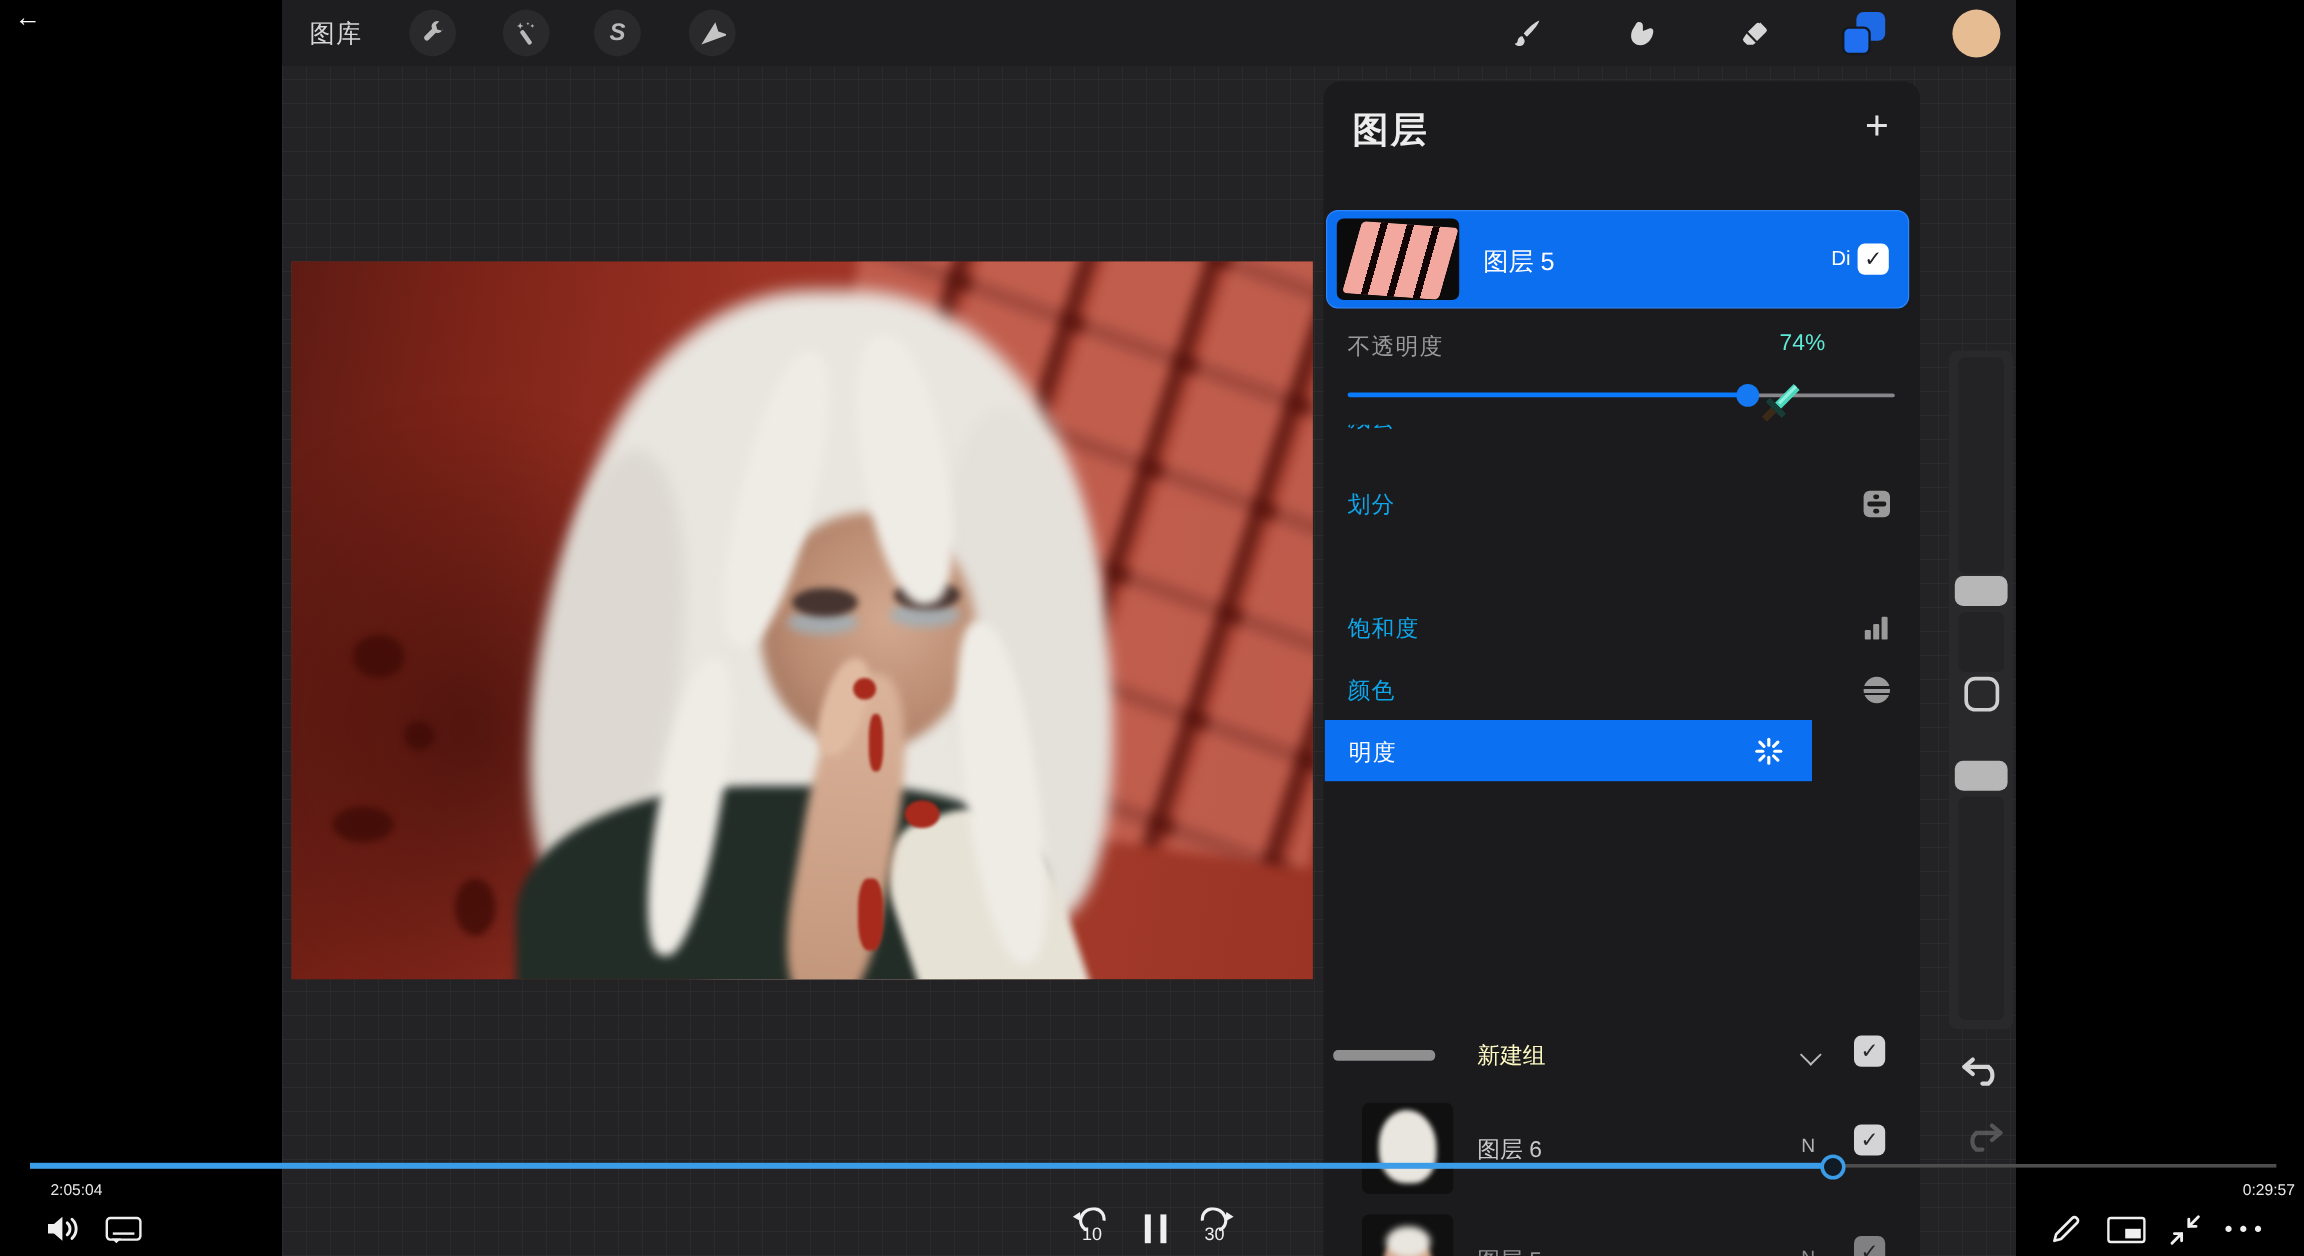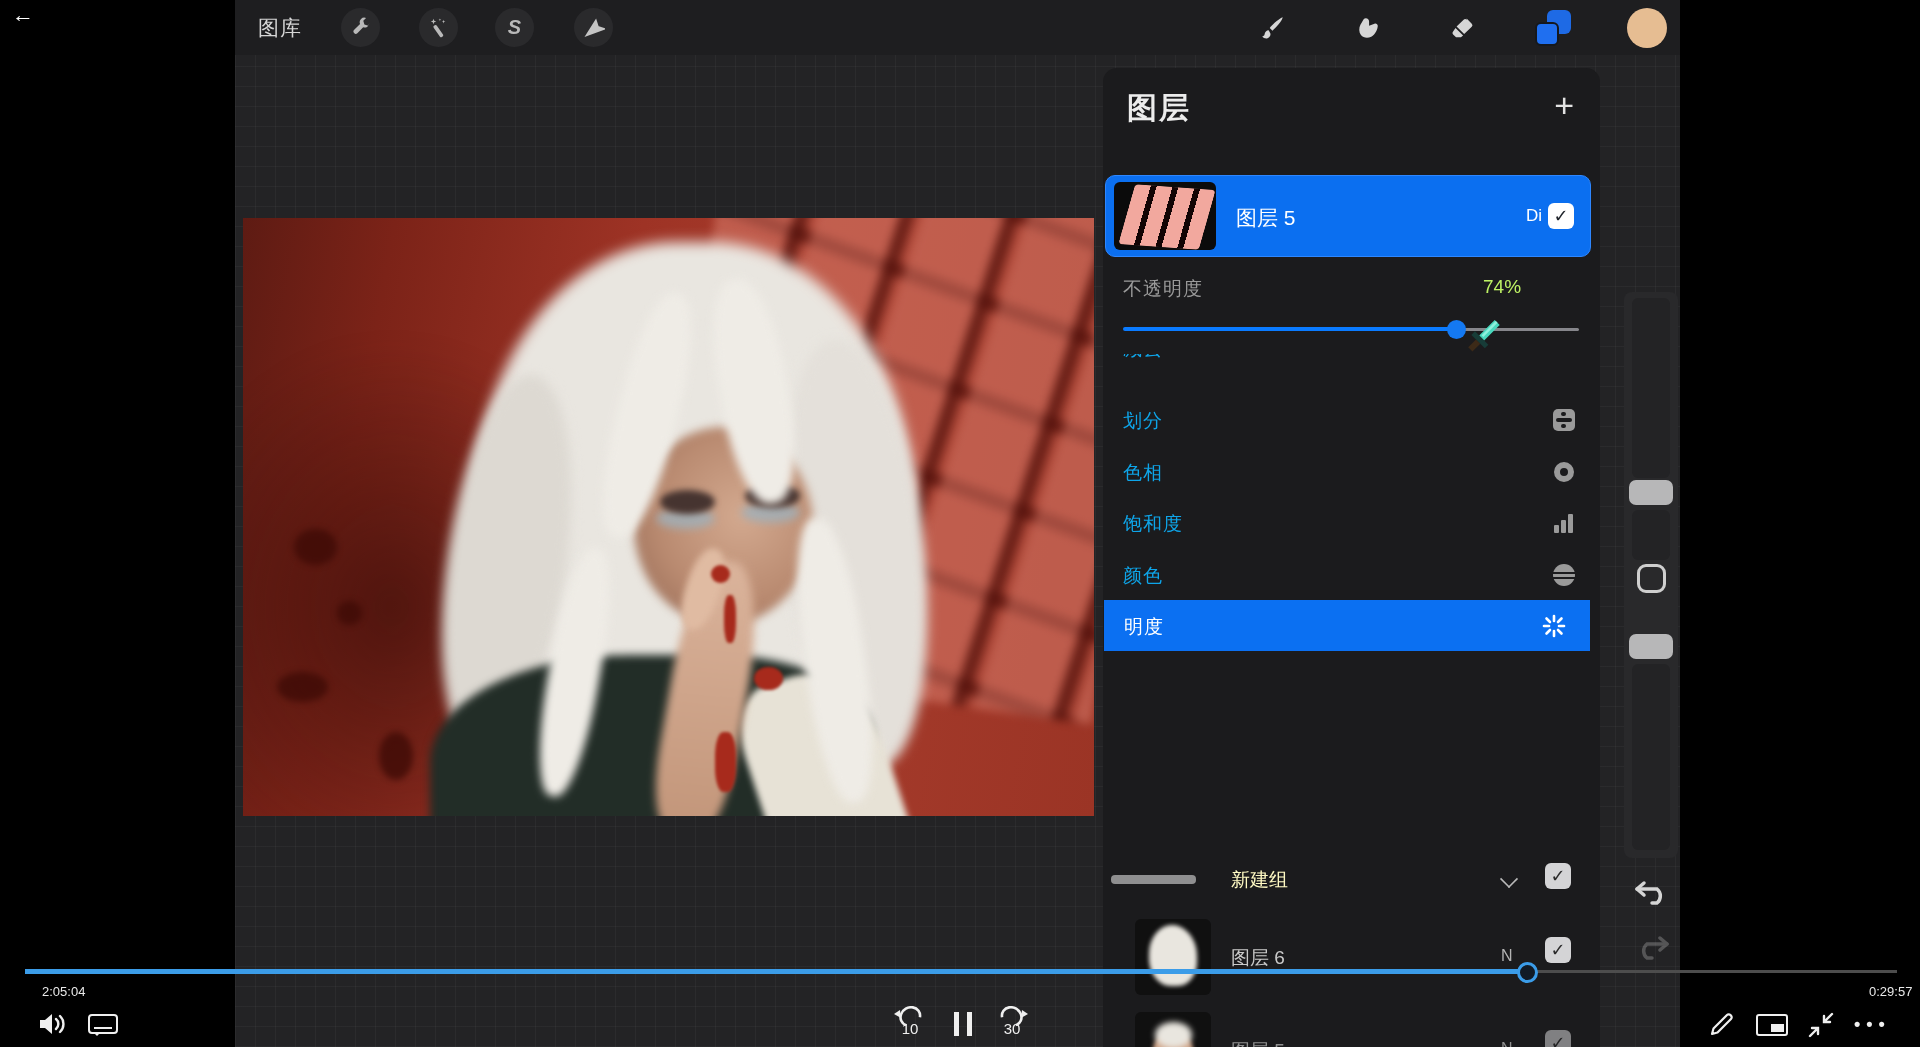--- a/index.html
+++ b/index.html
@@ -75,32 +75,32 @@
       repeating-linear-gradient(0deg, rgba(0,0,0,0) 0 14px, #120404 14px 19px),
       #f2a89e; border-radius:4px; }
   .sel-name { position:absolute; left:130px; top:28px; font-size:21px; color:#fff; }
   .sel-blend { position:absolute; left:394px; top:30px; font-size:17px; color:#fff;margin-left:26px; }
   .checkbox { position:absolute; width:26px; height:26px; border-radius:6px; background:#fff;
     color:#20242b; font-size:18px; line-height:26px; text-align:center; font-weight:bold; }
   .checkbox.gray { background:#d4d4d6; color:#2a2a2a; }
   .checkbox.dim { opacity:.55; }
 
   .opacity-label { position:absolute; left:20px; top:208px; font-size:19px; color:#9a9a9a; letter-spacing:1px; }
-  .opacity-value { position:absolute; left:380px; top:208px; font-size:19px; color:#bef264;text-align:center; }
+  .opacity-value { position:absolute; left:380px; top:208px; font-size:19px; color:#5eead4;text-align:center; }
   .slider { position:absolute; left:20px; top:252px; width:456px; height:18px; }
   .slider .fill { position:absolute; left:0; top:7px; width:333px; height:4px; background:#0a7bff; border-radius:2px; }
   .slider .rest { position:absolute; left:333px; top:8px; right:0; height:3px; background:#86868b; border-radius:2px; }
   .slider .knob { position:absolute; left:324px; top:0; width:19px; height:19px; border-radius:50%; background:#1479f2; }
   .cursor-sword { position:absolute; left:336px; top:-6px; }
 
   .blend-list { position:absolute; left:0; top:286px; width:100%; height:356px; overflow:hidden; }
   .blend-row { position:absolute; left:0; width:100%; height:51px; }
   .blend-row .lbl { position:absolute; left:20px; top:14px; font-size:19px; color:#0ea5e9; letter-spacing:1px; }
   .blend-row .ic { position:absolute; right:24px; top:14px; width:24px; height:24px; }
-  .blend-row.selected { left:1px; width:486px; background:#0b70f2; }
+  .blend-row.selected { left:1px; width:406px; background:#0b70f2; }
   .blend-row.selected .lbl { color:#fff; }
   .icon-divide { width:22px; height:22px; margin:1px; border-radius:5px; background:#9a9a9a; position:relative; }
   .icon-divide::before { content:""; position:absolute; left:3px; top:9px; right:3px; height:4px; background:#1b1b1d; border-radius:2px; }
   .icon-divide::after { content:""; position:absolute; left:8px; top:3px; width:5px; height:4px; background:#1b1b1d; border-radius:2px;
     box-shadow:0 12px 0 #1b1b1d; }
   .icon-hue { width:20px; height:20px; margin:2px; border-radius:50%; border:6px solid #9a9a9a; }
   .icon-sat { position:relative; }
   .icon-sat i { position:absolute; bottom:2px; width:5px; background:#9a9a9a; border-radius:1px; }
   .icon-color { width:22px; height:22px; margin:1px; border-radius:50%;
     background:linear-gradient(#9a9a9a 0 35%, #1b1b1d 35% 45%, #9a9a9a 45% 60%, #1b1b1d 60% 70%, #9a9a9a 70% 100%); }
@@ -278,26 +278,20 @@
         <div class="blend-row" style="top:-32px">
           <span class="lbl">减去</span>
 
         </div>
         <div class="blend-row" style="top:40px">
           <span class="lbl">划分</span>
           <span class="ic">
               <span class="icon-divide" style="display:block"></span>
             </span>
         </div>
-        <div class="blend-row" style="top:92px">
-          <span class="lbl">色相</span>
-          <span class="ic">
-              <span class="icon-hue" style="display:block"></span>
-            </span>
-        </div>
         <div class="blend-row" style="top:143px">
           <span class="lbl">饱和度</span>
           <span class="ic icon-sat">
             <i style="left:2px;height:8px"></i>
               <i style="left:9px;height:13px"></i>
               <i style="left:16px;height:19px"></i>
           </span>
         </div>
         <div class="blend-row" style="top:195px">
           <span class="lbl">颜色</span>

